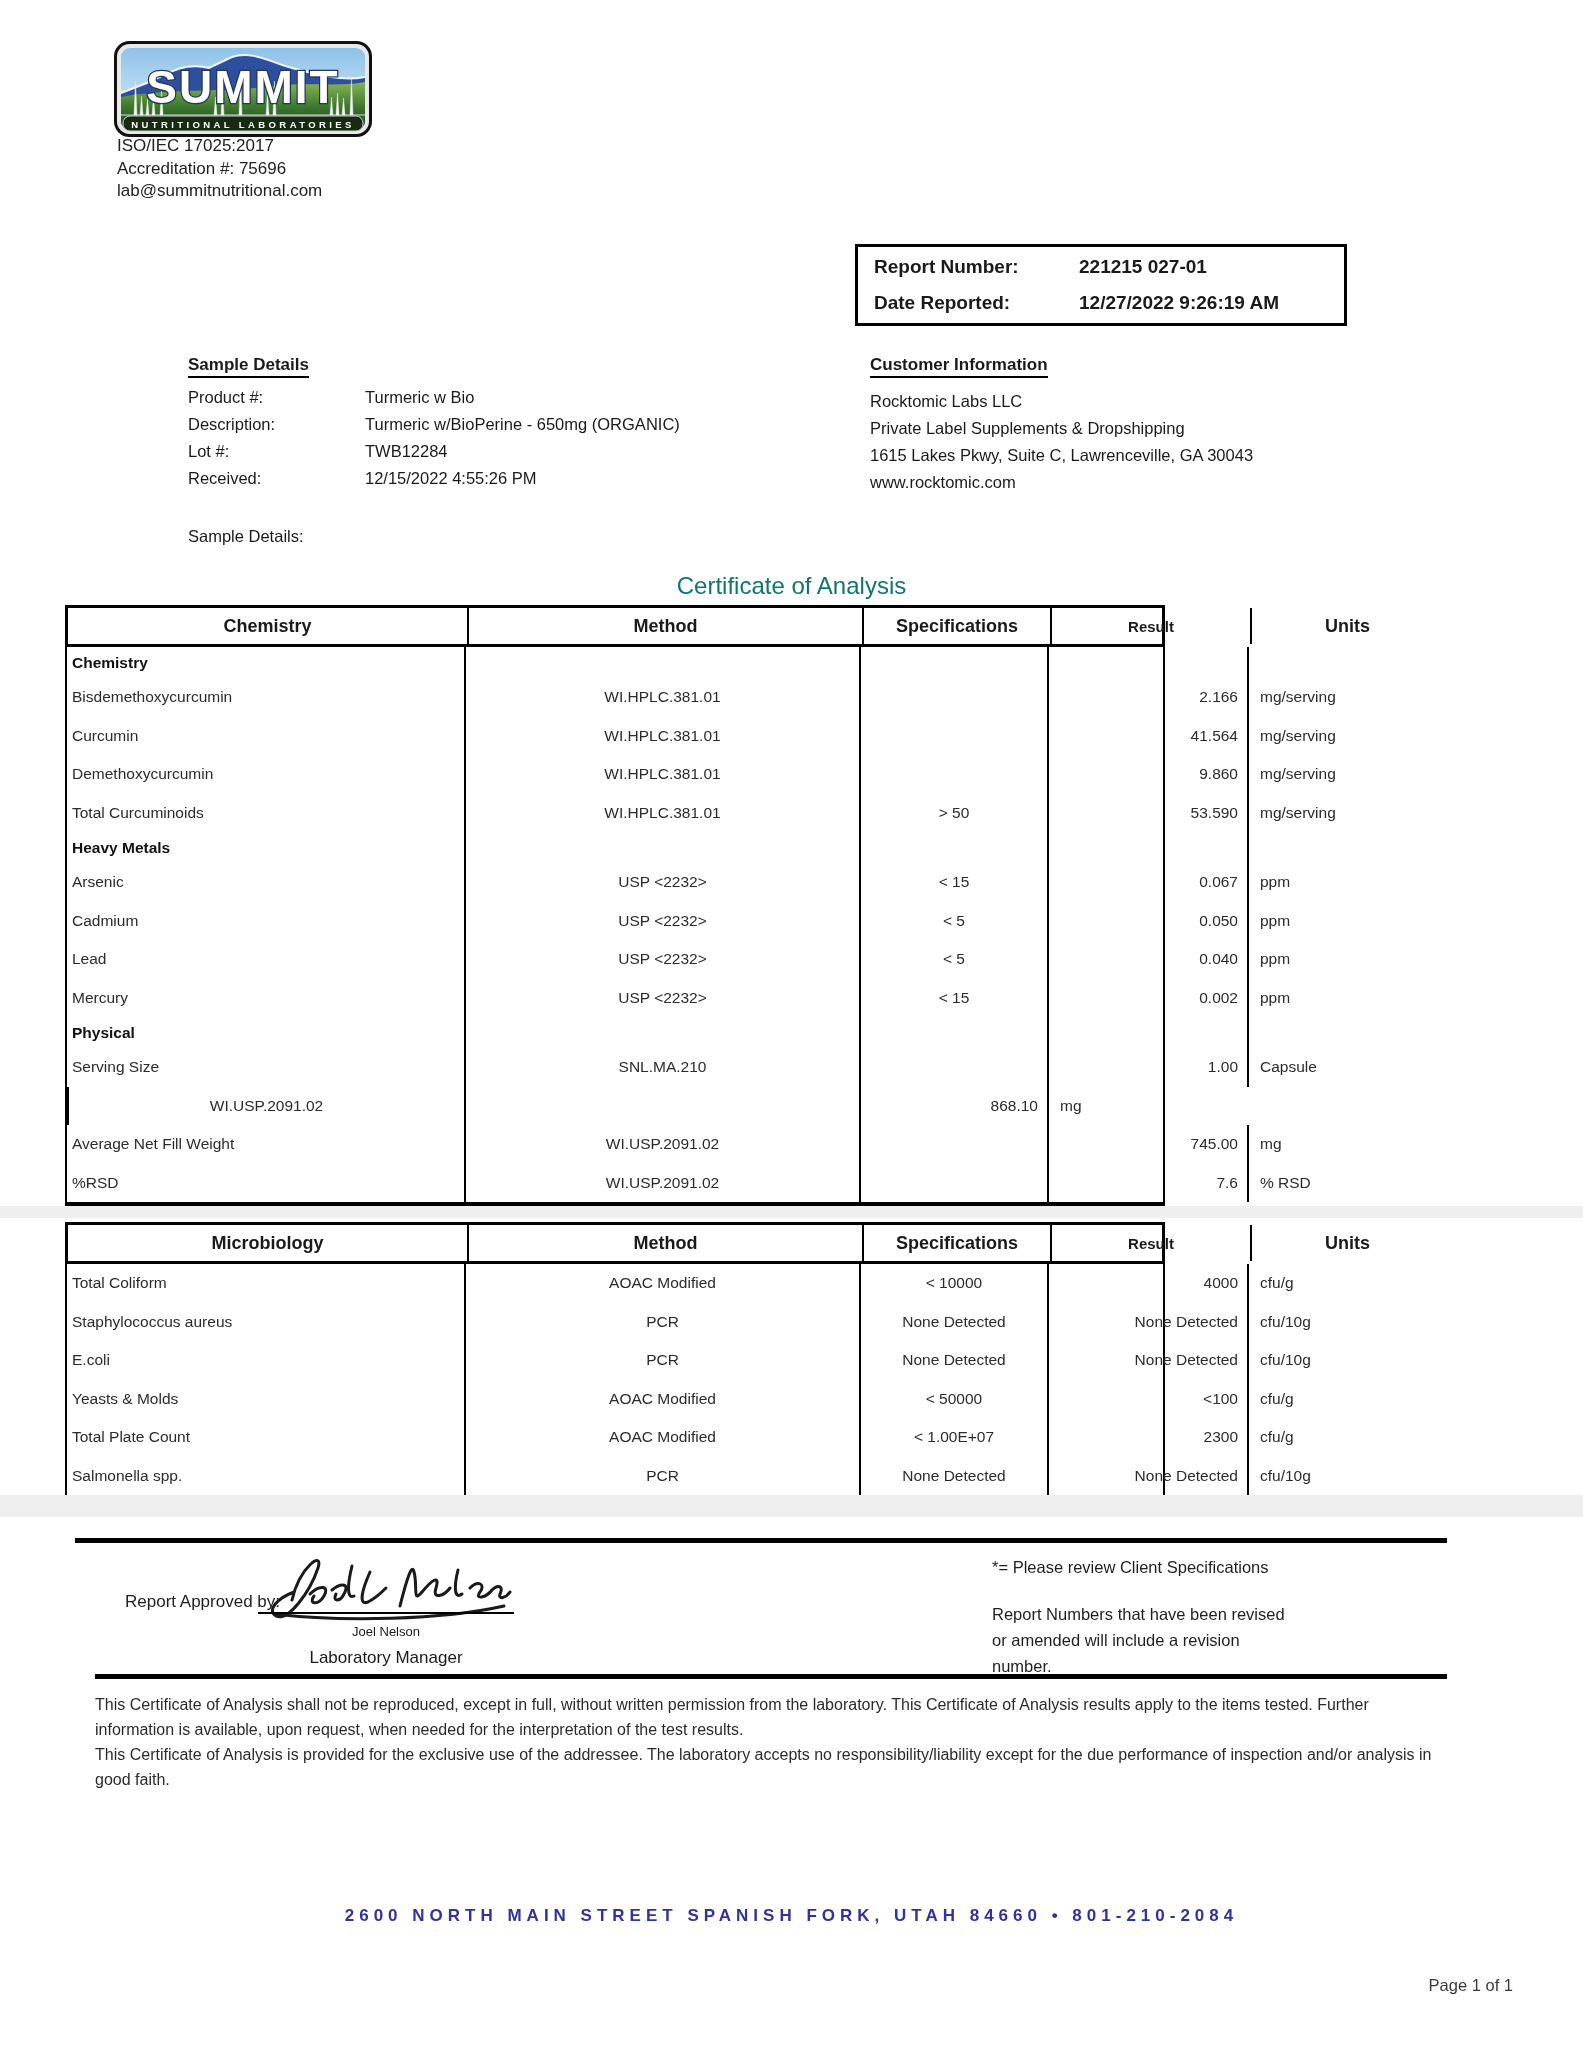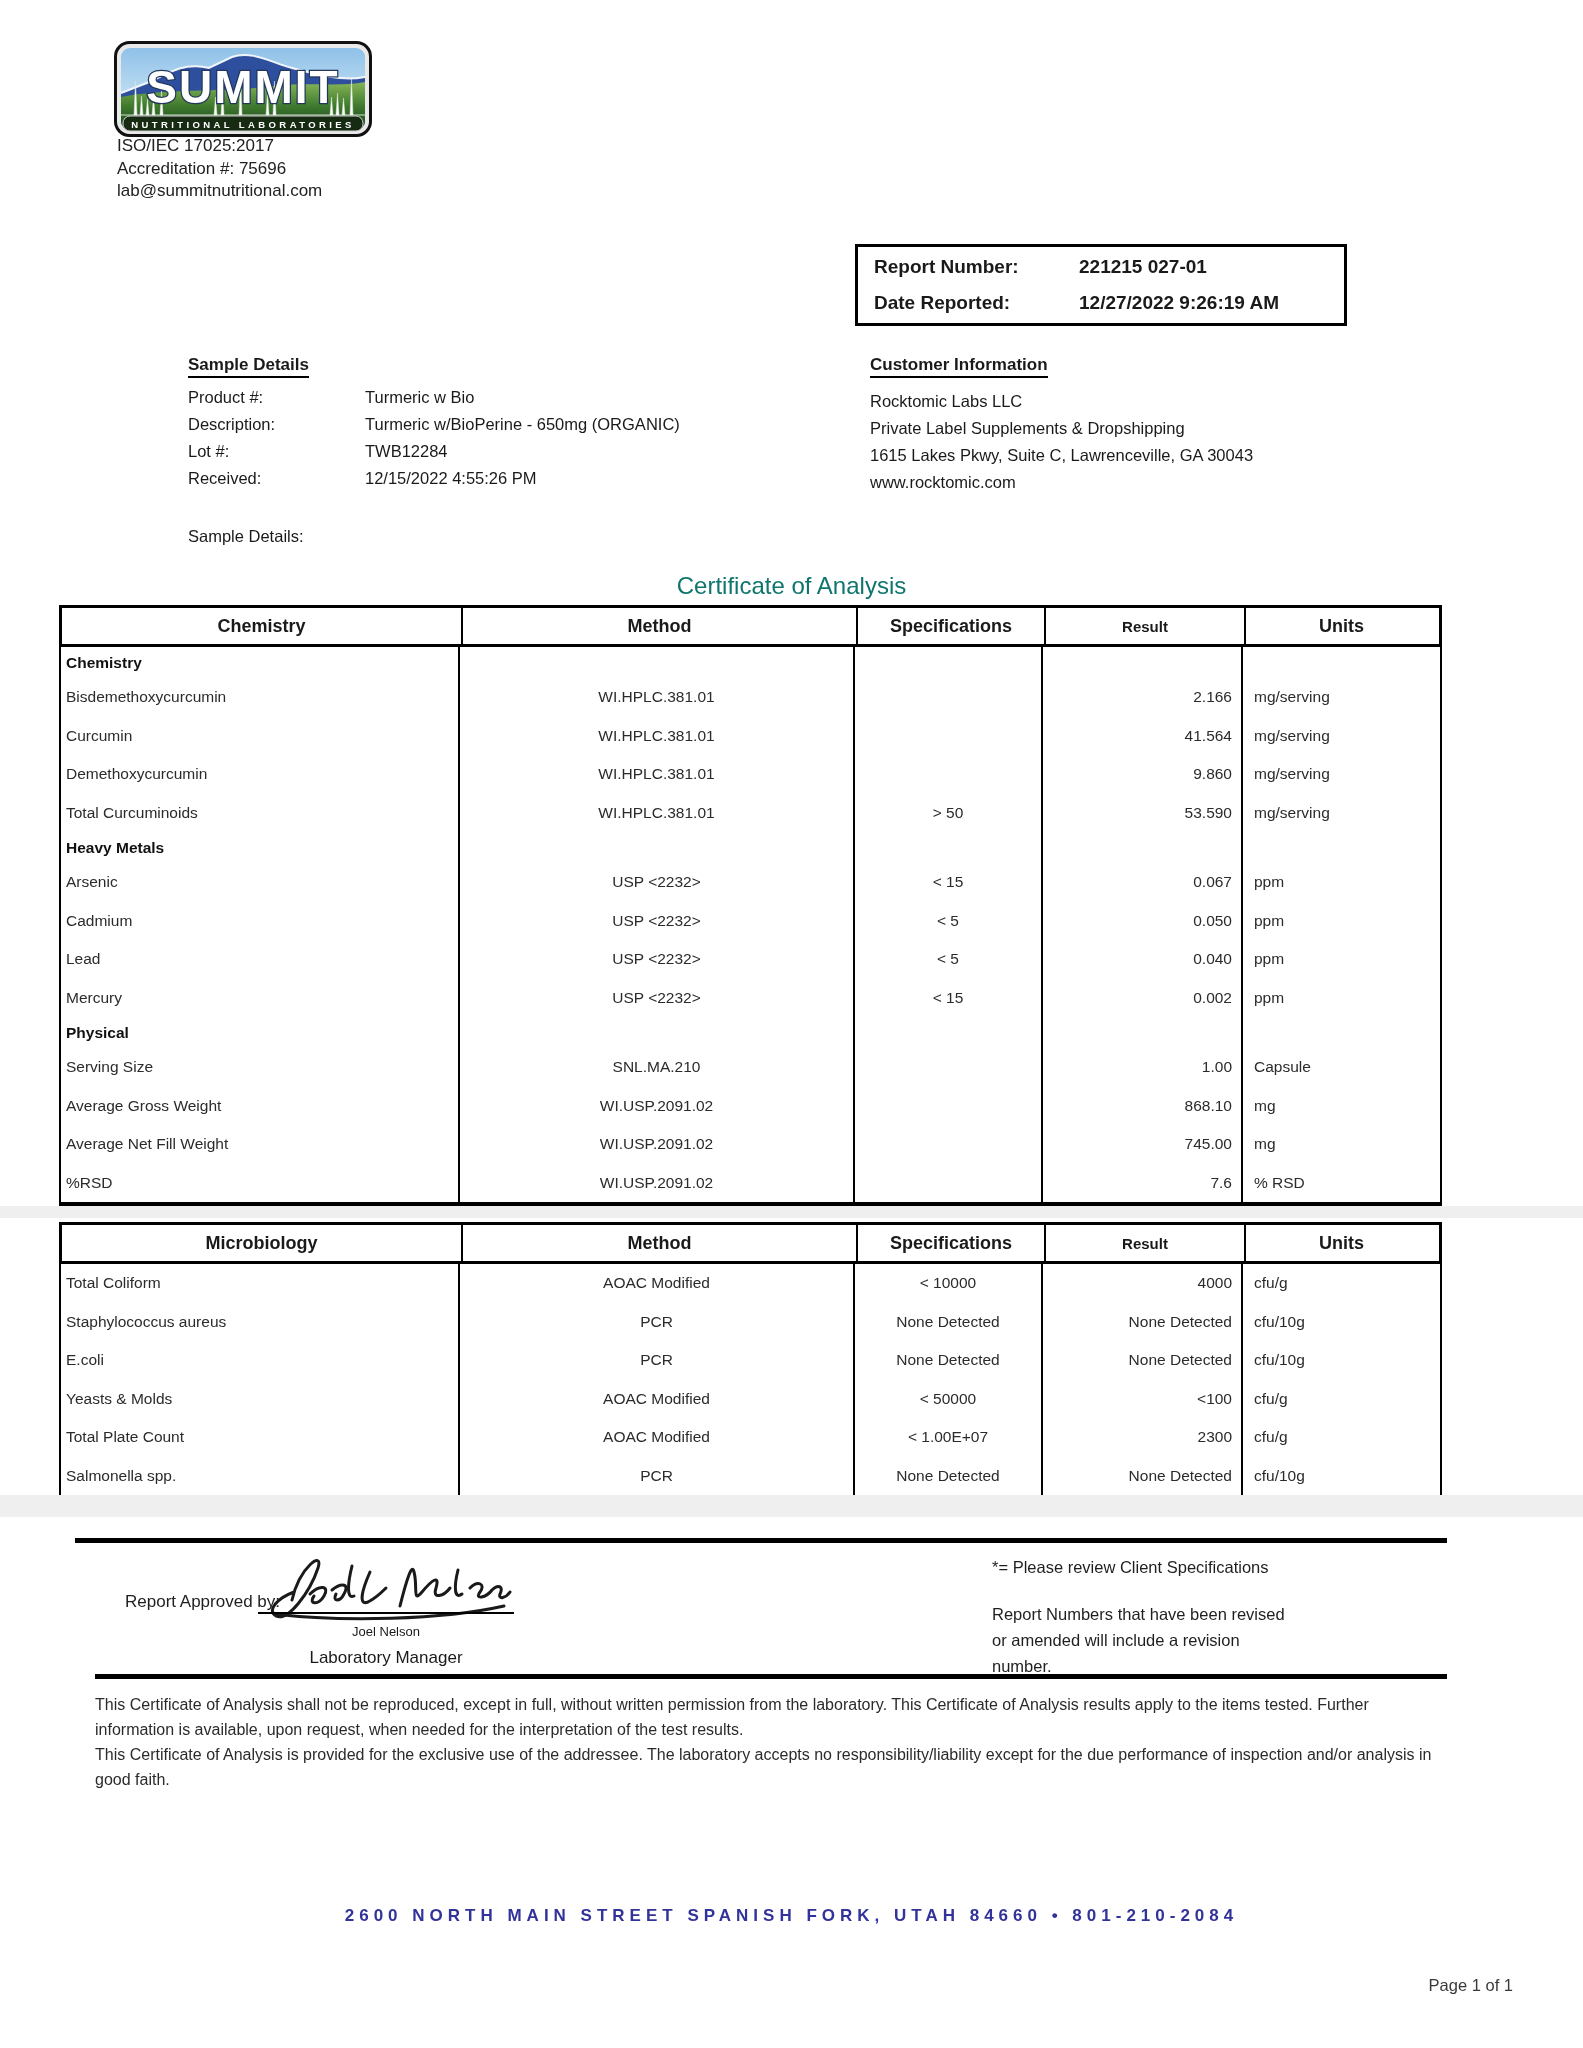--- a/index.html
+++ b/index.html
@@ -22,21 +22,21 @@
 
   
   .sec-heading{font-size:17px;font-weight:bold;border-bottom:2px solid #000;display:inline-block;padding-bottom:1px;}
   .kv-row{display:flex;font-size:16.5px;line-height:27px;}
   .kv-label{width:177px;}
   .cust-line{font-size:16.5px;line-height:27px;}
 
   .coa-title{left:0;top:572px;width:1583px;text-align:center;font-size:24px;color:#0f766e;}
 
   
-  .coa-table{left:59px;width:1383px;box-sizing:border-box;}
+  .coa-table{left:65px;width:1100px;box-sizing:border-box;}
   .t-head{
     display:grid;grid-template-columns:399px 395px 188px 200px 193px;
     border:3px solid #000;box-sizing:border-box;height:42px;background:#fff;
   }
   .th{display:flex;align-items:center;justify-content:center;font-weight:bold;font-size:18px;border-left:2px solid #000;box-sizing:border-box;}
   .th.c0{border-left:none;}
   .th.c3{font-size:15px;}
   .t-body{border-left:2px solid #000;border-right:2px solid #000;border-bottom:4px solid #000;box-sizing:border-box;background:#fff;}
   .trow{display:grid;grid-template-columns:397px 395px 188px 200px 195px;box-sizing:border-box;}
   .data-row{height:38.5px;}
@@ -260,21 +260,20 @@
           <div class="td c4"></div>
         </div>
         <div class="trow data-row">
           <div class="td c0">Serving Size</div>
           <div class="td c1">SNL.MA.210</div>
           <div class="td c2"></div>
           <div class="td c3">1.00</div>
           <div class="td c4">Capsule</div>
         </div>
         <div class="trow data-row">
-          <div class="td c0">Average Gross Weight</div>
           <div class="td c1">WI.USP.2091.02</div>
           <div class="td c2"></div>
           <div class="td c3">868.10</div>
           <div class="td c4">mg</div>
         </div>
         <div class="trow data-row">
           <div class="td c0">Average Net Fill Weight</div>
           <div class="td c1">WI.USP.2091.02</div>
           <div class="td c2"></div>
           <div class="td c3">745.00</div>

